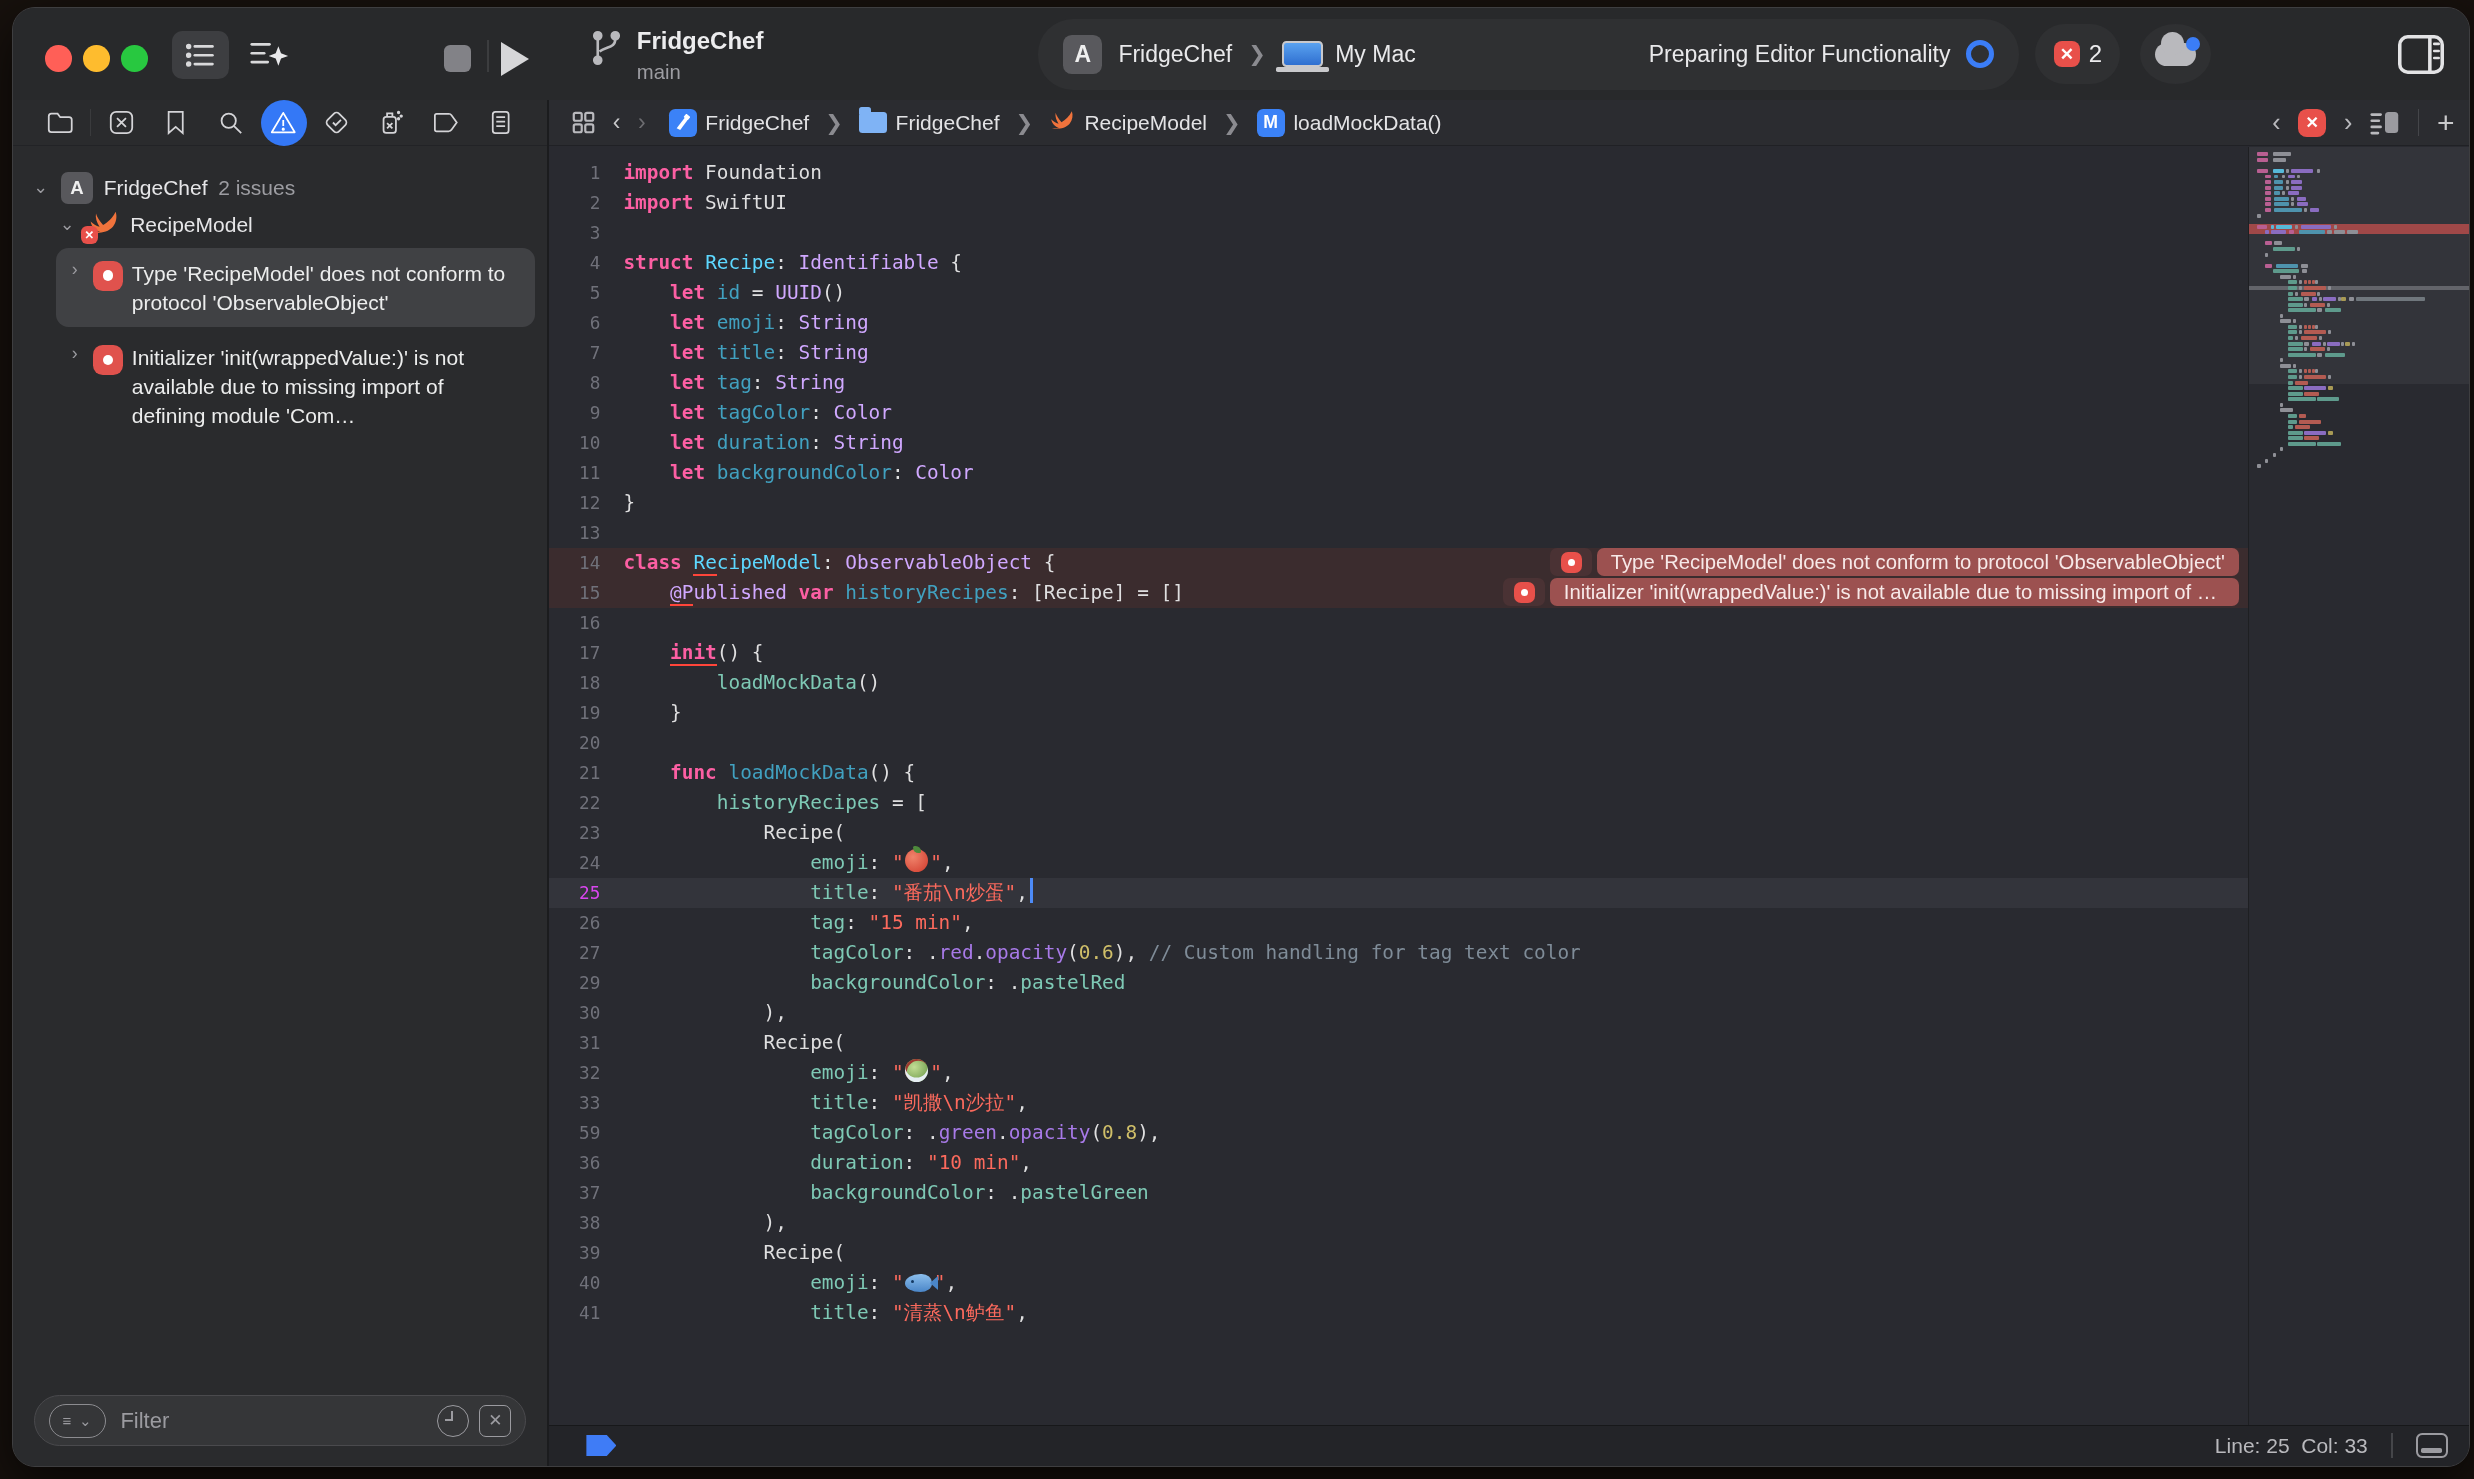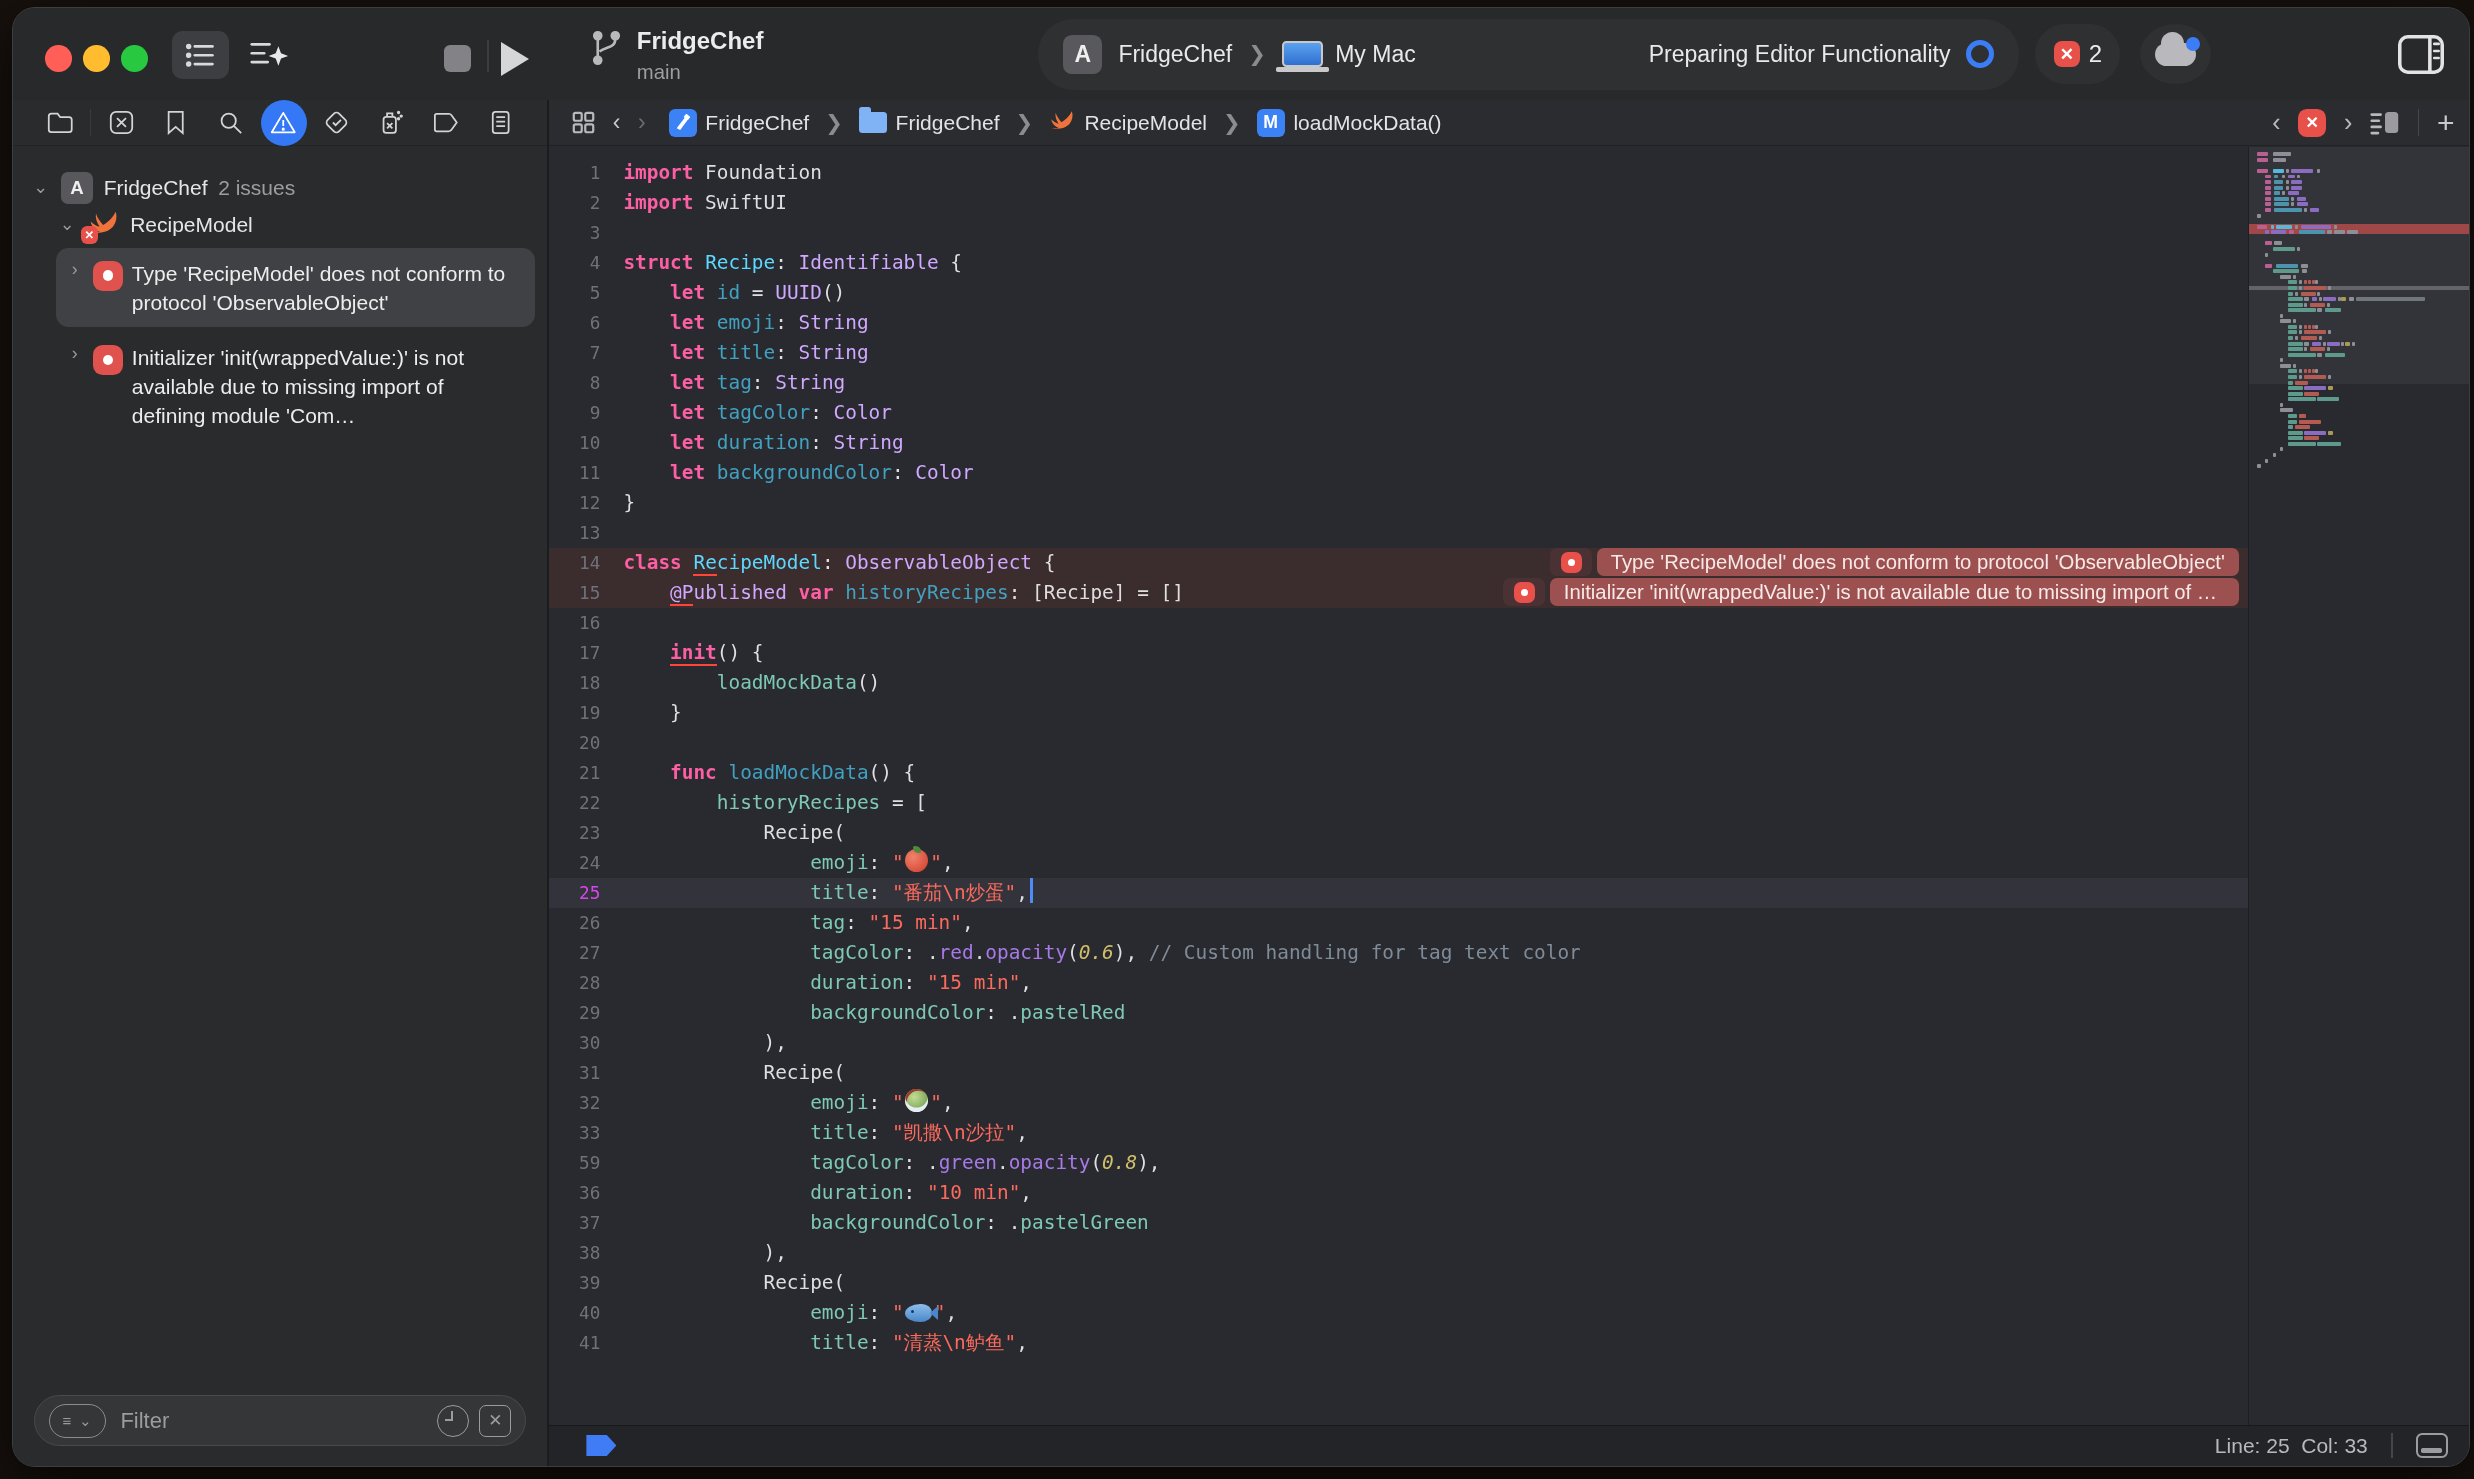--- a/index.html
+++ b/index.html
@@ -86,21 +86,21 @@
   
   .editor { position:absolute; left:0; top:47px; right:0; bottom:41px; overflow:hidden; }
   .codepane { position:absolute; left:0; top:0; right:221px; bottom:0; padding-top:10.6px; }
   .line { height:30px; line-height:30px; white-space:pre; position:relative; font-family:"DejaVu Sans Mono", monospace; font-size:19.4px; color:#dfdfe0; display:flex; }
   .gut { width:74px; flex:none; text-align:right; padding-right:23px; color:#70717a; font-size:17.7px; font-family:"DejaVu Sans Mono", monospace; }
   .line.current { background:#33343b; }
   .line.current .gut { color:#d946ef; }
   .line.errline { background:#3b2c2e; }
   .tk-k { color:#fc5fa3; font-weight:bold; }
   .tk-s { color:#fc6a5d; }
-  .tk-n { color:#d0bf69;font-style:italic; }
+  .tk-n { color:#d0bf69; }
   .tk-D { color:#5dd8ff; }
   .tk-d { color:#41a1c0; }
   .tk-T { color:#d0a8ff; }
   .tk-a { color:#d0a8ff; }
   .tk-y { color:#a87ae8; }
   .tk-m { color:#7ec9b5; }
   .tk-p { color:#dfdfe0; }
   .tk-c { color:#7f8c98; }
   .tk-u { border-bottom:2.7px solid #ff453a; }
   .cursor { display:inline-block; width:3.5px; height:25px; background:#4d8bf8; vertical-align:-4.4px; margin-left:1.8px; }
@@ -399,21 +399,20 @@
           <div class="line"><span class="gut">18</span><span><span class="tk-p">        </span><span class="tk-m">loadMockData</span><span class="tk-p">()</span></span></div>
           <div class="line"><span class="gut">19</span><span><span class="tk-p">    }</span></span></div>
           <div class="line"><span class="gut">20</span><span></span></div>
           <div class="line"><span class="gut">21</span><span><span class="tk-p">    </span><span class="tk-k">func</span><span class="tk-p"> </span><span class="tk-d">loadMockData</span><span class="tk-p">() {</span></span></div>
           <div class="line"><span class="gut">22</span><span><span class="tk-p">        </span><span class="tk-m">historyRecipes</span><span class="tk-p"> = [</span></span></div>
           <div class="line"><span class="gut">23</span><span><span class="tk-p">            </span><span class="tk-p">Recipe</span><span class="tk-p">(</span></span></div>
           <div class="line"><span class="gut">24</span><span><span class="tk-p">                </span><span class="tk-m">emoji</span><span class="tk-p">: </span><span class="tk-s">"</span><span class="e e-tomato"></span><span class="tk-s">"</span><span class="tk-p">,</span></span></div>
           <div class="line current"><span class="gut">25</span><span><span class="tk-p">                </span><span class="tk-m">title</span><span class="tk-p">: </span><span class="tk-s">"番茄\n炒蛋"</span><span class="tk-p">,</span><span class="cursor"></span></span></div>
           <div class="line"><span class="gut">26</span><span><span class="tk-p">                </span><span class="tk-m">tag</span><span class="tk-p">: </span><span class="tk-s">"15 min"</span><span class="tk-p">,</span></span></div>
           <div class="line"><span class="gut">27</span><span><span class="tk-p">                </span><span class="tk-m">tagColor</span><span class="tk-p">: .</span><span class="tk-y">red</span><span class="tk-p">.</span><span class="tk-y">opacity</span><span class="tk-p">(</span><span class="tk-n">0.6</span><span class="tk-p">), </span><span class="tk-c">// Custom handling for tag text color</span></span></div>
-          <div class="line"><span class="gut">28</span><span><span class="tk-p">                </span><span class="tk-m">duration</span><span class="tk-p">: </span><span class="tk-s">"15 min"</span><span class="tk-p">,</span></span></div>
           <div class="line"><span class="gut">29</span><span><span class="tk-p">                </span><span class="tk-m">backgroundColor</span><span class="tk-p">: .</span><span class="tk-m">pastelRed</span></span></div>
           <div class="line"><span class="gut">30</span><span><span class="tk-p">            ),</span></span></div>
           <div class="line"><span class="gut">31</span><span><span class="tk-p">            </span><span class="tk-p">Recipe</span><span class="tk-p">(</span></span></div>
           <div class="line"><span class="gut">32</span><span><span class="tk-p">                </span><span class="tk-m">emoji</span><span class="tk-p">: </span><span class="tk-s">"</span><span class="e e-salad"></span><span class="tk-s">"</span><span class="tk-p">,</span></span></div>
           <div class="line"><span class="gut">33</span><span><span class="tk-p">                </span><span class="tk-m">title</span><span class="tk-p">: </span><span class="tk-s">"凯撒\n沙拉"</span><span class="tk-p">,</span></span></div>
           <div class="line"><span class="gut">59</span><span><span class="tk-p">                </span><span class="tk-m">tagColor</span><span class="tk-p">: .</span><span class="tk-y">green</span><span class="tk-p">.</span><span class="tk-y">opacity</span><span class="tk-p">(</span><span class="tk-n">0.8</span><span class="tk-p">),</span></span></div>
           <div class="line"><span class="gut">36</span><span><span class="tk-p">                </span><span class="tk-m">duration</span><span class="tk-p">: </span><span class="tk-s">"10 min"</span><span class="tk-p">,</span></span></div>
           <div class="line"><span class="gut">37</span><span><span class="tk-p">                </span><span class="tk-m">backgroundColor</span><span class="tk-p">: .</span><span class="tk-m">pastelGreen</span></span></div>
           <div class="line"><span class="gut">38</span><span><span class="tk-p">            ),</span></span></div>
           <div class="line"><span class="gut">39</span><span><span class="tk-p">            </span><span class="tk-p">Recipe</span><span class="tk-p">(</span></span></div>

